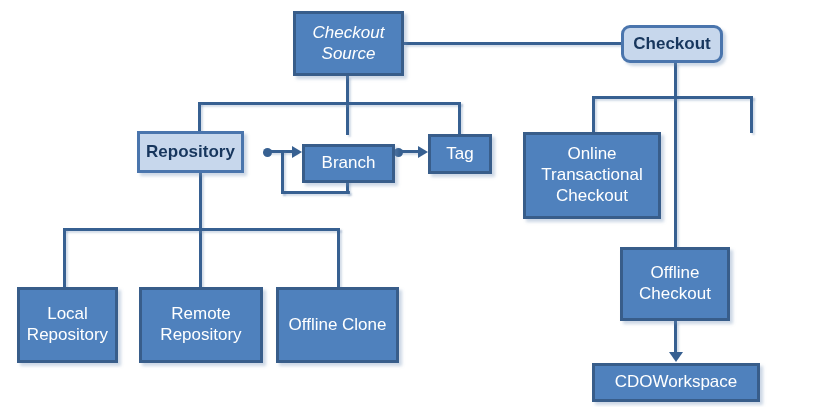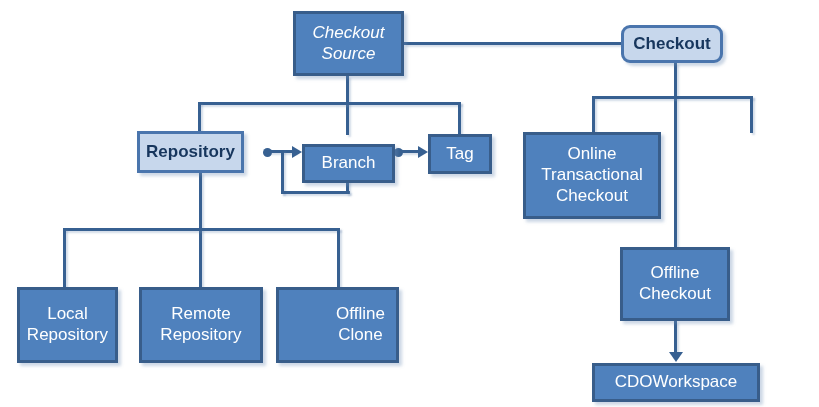--- a/index.html
+++ b/index.html
@@ -56,21 +56,21 @@
   [data-name="node-checkout"]{left:621px;top:25px;width:102px;height:38px;border-radius:9px;}
   [data-name="node-repository"]{left:137px;top:131px;width:107px;height:42px;}
   [data-name="node-branch"]{left:302px;top:134px;width:93px;height:39px;margin-top:10px;}
   [data-name="node-tag"]{left:428px;top:134px;width:64px;height:40px;}
   [data-name="node-online-transactional-checkout"]{left:523px;top:132px;width:138px;height:87px;}
   [data-name="node-online-historical-checkout"]{left:693px;top:133px;width:120px;height:86px;}
   [data-name="node-offline-checkout"]{left:620px;top:247px;width:110px;height:74px;align-items:center;}
   [data-name="node-cdo-workspace"]{left:592px;top:363px;width:168px;height:39px;}
   [data-name="node-local-repository"]{left:17px;top:287px;width:101px;height:76px;align-items:center;}
   [data-name="node-remote-repository"]{left:139px;top:287px;width:124px;height:76px;justify-content:flex-end;}
-  [data-name="node-offline-clone"]{left:276px;top:287px;width:123px;height:76px;padding-left:48px;}
+  [data-name="node-offline-clone"]{left:276px;top:287px;width:123px;height:76px;}
 
   
   [data-name="connector-checkoutsource-checkout"]{left:404px;top:42px;width:217px;height:3px;}
   [data-name="connector-checkoutsource-branch-vertical"]{left:346px;top:76px;width:3px;height:59px;}
   [data-name="connector-left-tree-horizontal"]{left:198px;top:102px;width:263px;height:3px;}
   [data-name="connector-repository-drop"]{left:198px;top:102px;width:3px;height:29px;}
   [data-name="connector-tag-drop"]{left:458px;top:102px;width:3px;height:32px;}
   [data-name="connector-checkout-offline-vertical"]{left:674px;top:63px;width:3px;height:184px;}
   [data-name="connector-right-tree-horizontal"]{left:592px;top:96px;width:161px;height:3px;}
   [data-name="connector-online-transactional-drop"]{left:592px;top:96px;width:3px;height:36px;}

